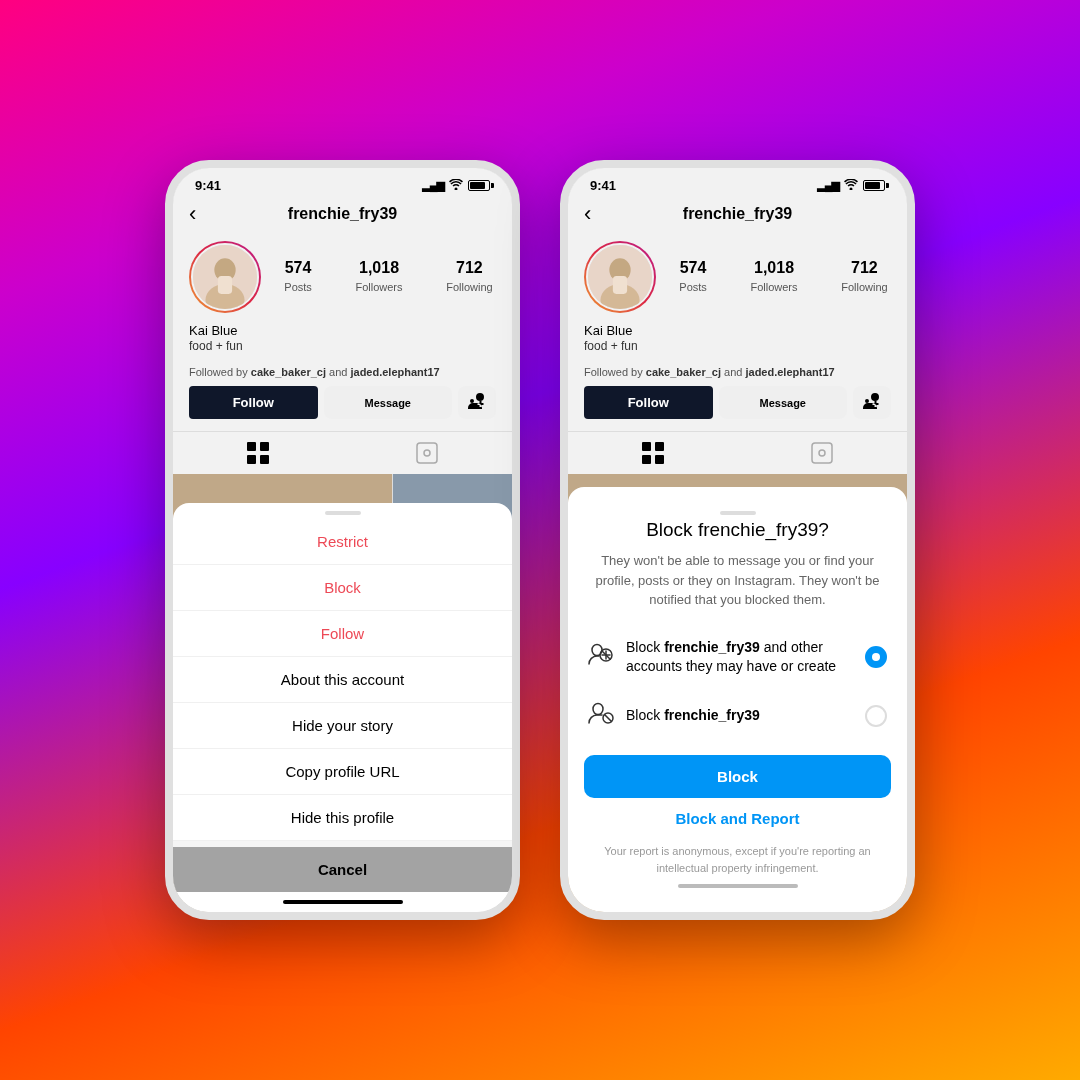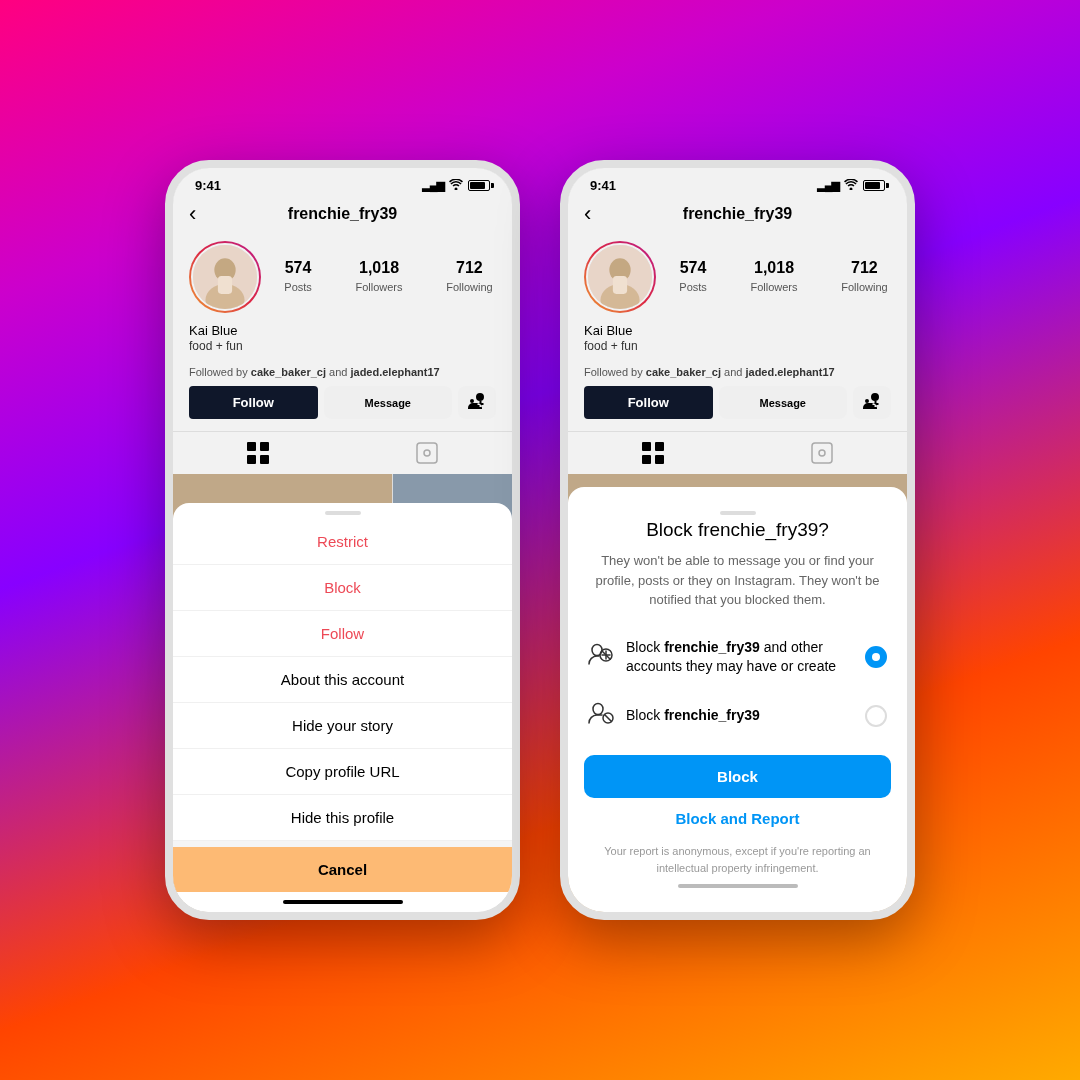--- a/index.html
+++ b/index.html
@@ -290,21 +290,21 @@
 
     .sheet-item.red { color: #ed4956; }
     .sheet-item.black { color: #000; }
 
     .sheet-cancel {
       padding: 14px 16px;
       text-align: center;
       font-size: 15px;
       font-weight: 600;
       color: #000;
-      background: #fdba74;
+      background: #a3a3a3;
       cursor: pointer;
     }
 
     
     .block-dialog {
       position: absolute;
       bottom: 0;
       left: 0;
       right: 0;
       background: #fff;

